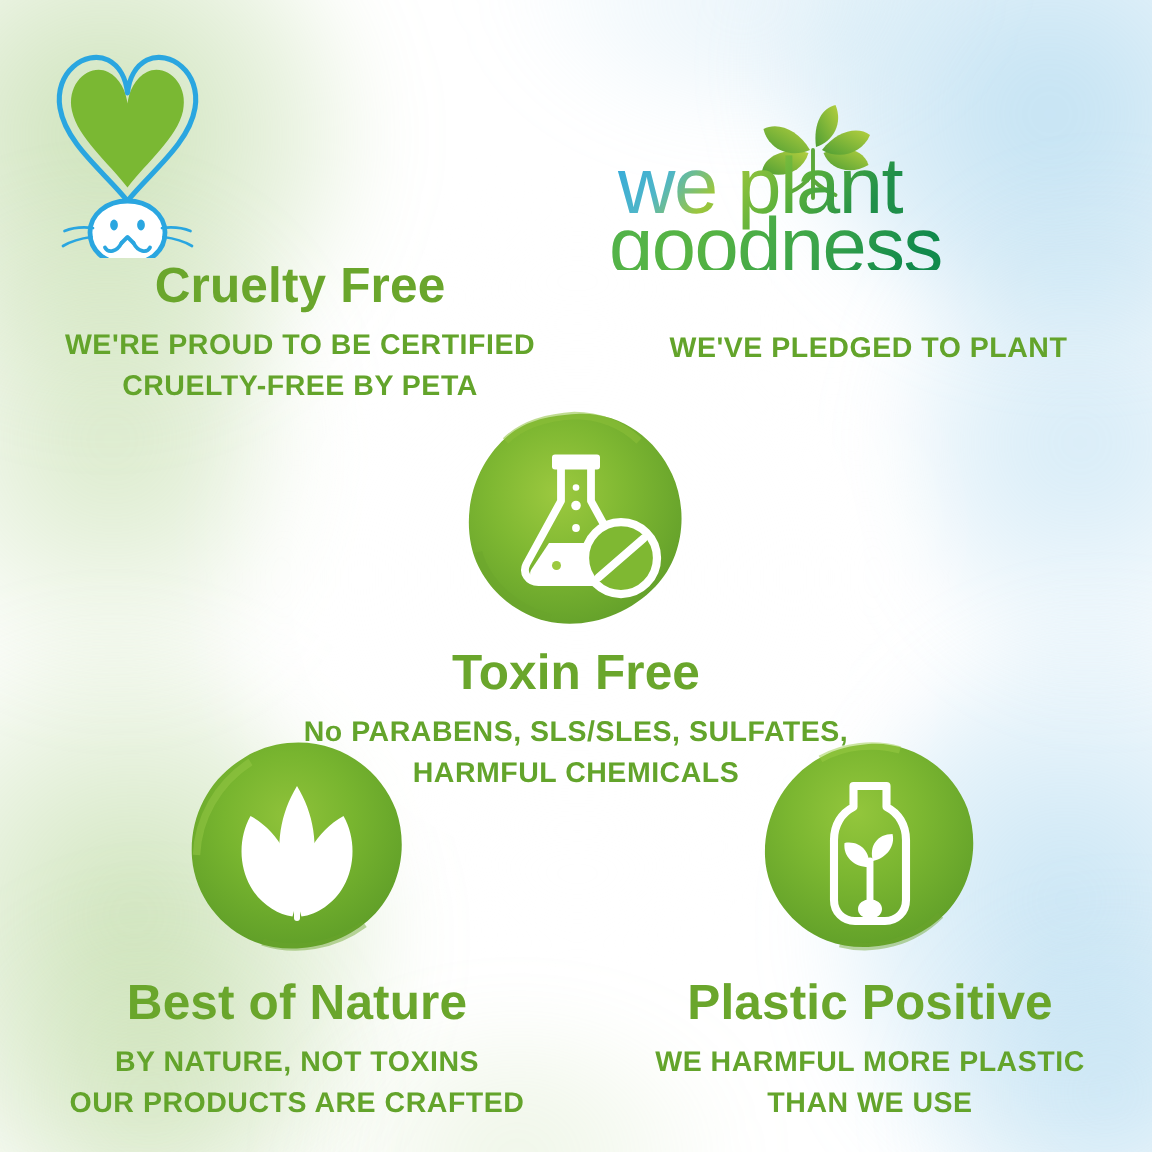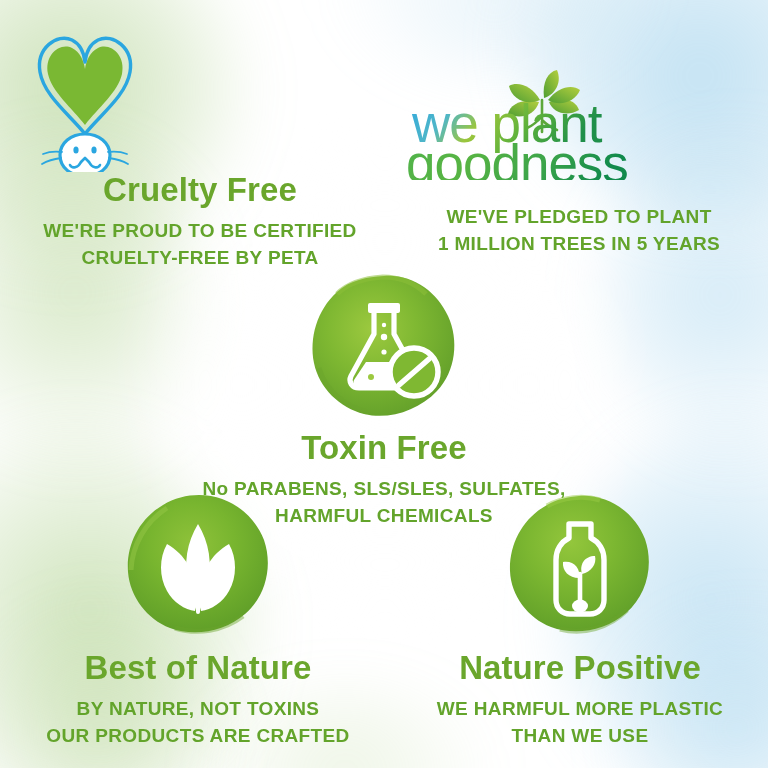--- a/index.html
+++ b/index.html
@@ -156,23 +156,22 @@
           <path d="M159 32 C173 26 186 30 189 40 C177 47 163 43 159 32 Z" fill="url(#leafGrad)"></path>
           <path d="M158 30 C168 17 182 14 190 20 C185 32 170 37 158 30 Z" fill="url(#leafGrad)"></path>
           <path d="M152 30 L152 62 M152 46 C147 52 142 56 137 58 M152 50 C157 55 162 58 167 60" stroke="#5ba83a" stroke-width="2.6" fill="none" stroke-linecap="round"></path>
         </g>
 
         <text x="22" y="72" font-family="'Liberation Sans', sans-serif" font-size="53" fill="url(#wpgGrad)" letter-spacing="-1">we plant</text>
 
         <text x="16" y="112" font-family="'Liberation Sans', sans-serif" font-size="53" fill="url(#wpgGrad2)" letter-spacing="-1">goodness</text>
       </svg>
     </div>
-    <p class="desc" style="margin-top:24px;">
+    <p class="desc" style="margin-top:40px;">
       <span class="ln">WE'VE PLEDGED TO PLANT</span>
-      <span class="ln">1 MILLION TREES IN 5 YEARS</span>
     </p>
   </div>
 
   <div class="cell" id="cell-toxin">
     <div class="blob">
       <svg width="150" height="150" viewBox="0 0 150 150">
         <defs>
           <radialGradient id="blob1" cx="42%" cy="38%" r="66%">
             <stop offset="0%" stop-color="#9cc93f"></stop>
             <stop offset="48%" stop-color="#7fb832"></stop>
@@ -259,20 +258,20 @@
         <path d="M64 32 L86 32 L86 46 C94 50 99 58 99 68 L99 108
                  C99 116 93 122 85 122 L65 122 C57 122 51 116 51 108 L51 68
                  C51 58 56 50 64 46 Z" fill="none" stroke="#ffffff" stroke-width="5.4" stroke-linejoin="round"></path>
 
         <path d="M75 110 L75 82" stroke="#ffffff" stroke-width="4.6" stroke-linecap="round"></path>
         <path d="M74 86 C64 86 57 79 58 70 C68 68 76 76 74 86 Z" fill="#ffffff"></path>
         <path d="M77 82 C86 80 92 72 90 64 C80 64 74 72 77 82 Z" fill="#ffffff"></path>
         <ellipse cx="75" cy="114" rx="8" ry="6.5" fill="#ffffff"></ellipse>
       </svg>
     </div>
-    <h2 class="title">Nature Positive</h2>
+    <h2 class="title">Plastic Positive</h2>
     <p class="desc">
       <span class="ln">WE HARMFUL MORE PLASTIC</span>
       <span class="ln">THAN WE USE</span>
     </p>
   </div>
 
 </div>
 
 </body></html>

